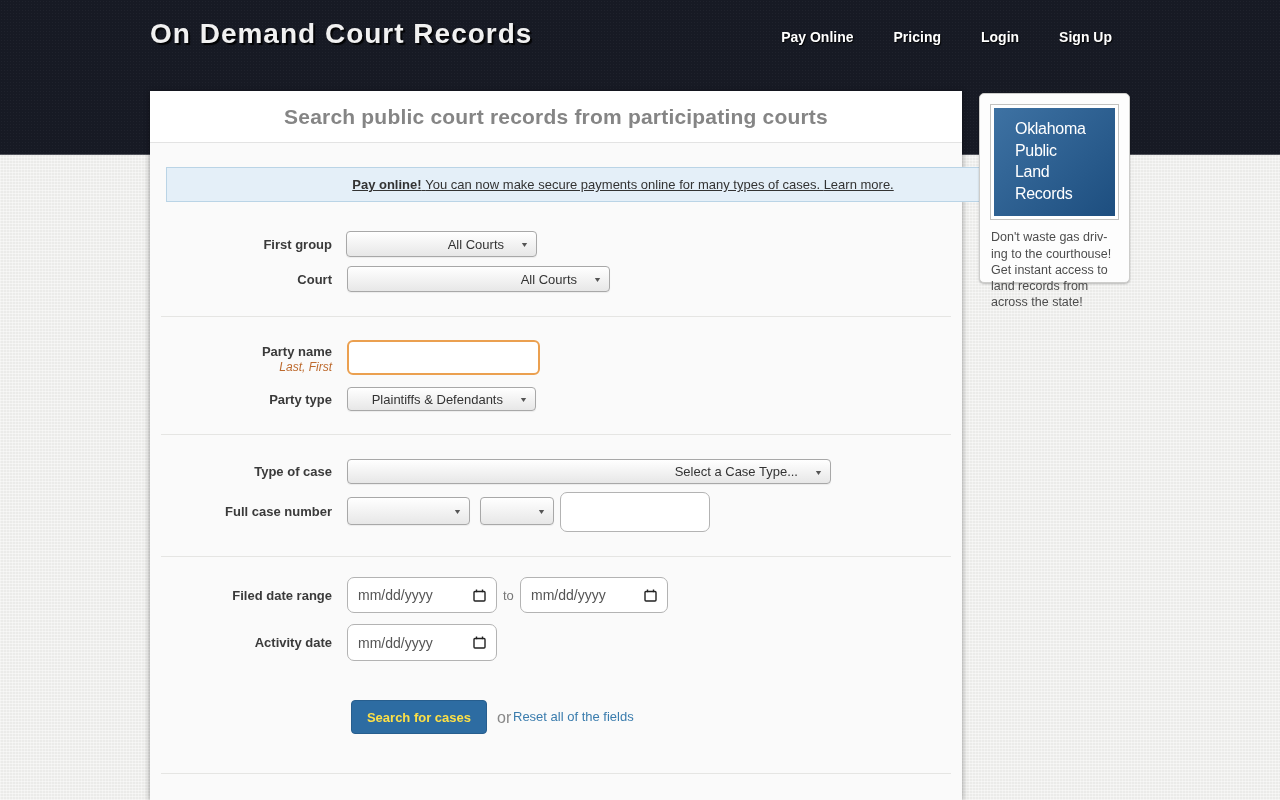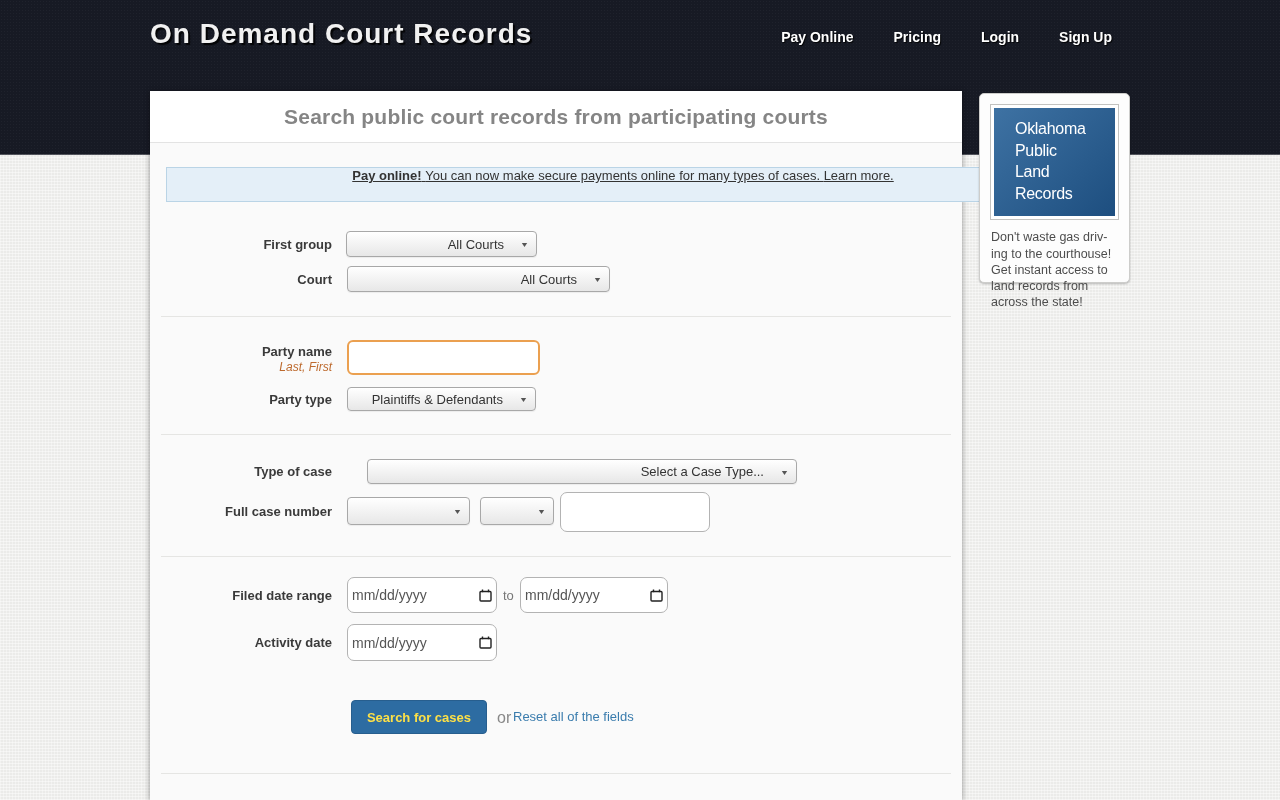--- a/index.html
+++ b/index.html
@@ -40,21 +40,21 @@
     position:absolute; left:0; top:0; width:100%; height:52px;
     background:#fff; border-bottom:1px solid #e3e3e3;
     display:flex; align-items:center; justify-content:center;
     font-size:21px; font-weight:bold; color:#858585; letter-spacing:.2px;
   }
   .divider { position:absolute; left:11px; width:790px; border-top:1px solid #e5e5e3; }
 
   .banner {
     position:absolute; left:16px; top:76px; width:914px; height:35px;
     background:#e4eff8; border:1px solid #bad4e6;
-    display:flex; align-items:flex-start; justify-content:center;
+    display:flex; align-items:center; justify-content:center;
     font-size:13px; color:#333; cursor:pointer;
   }
   .banner span { text-decoration:underline; white-space:pre-wrap; }
   .banner .lead { font-weight:bold; }
 
   .row { position:absolute; left:0; width:100%; }
   .lbl {
     position:absolute; left:0; width:182px; text-align:right;
     font-size:13px; font-weight:bold; color:#3a3a3a;
   }
@@ -80,21 +80,21 @@
     font-size:14px; color:#333; padding:0 10px; outline:none;
   }
   .textbox {
     position:absolute; border:1px solid #b3b3b3; border-radius:7px; background:#fff;
     font-size:14px; color:#333; padding:0 10px; outline:none;
   }
   .datebox {
     position:absolute; height:36px; width:150px;
     border:1px solid #b3b3b3; border-radius:7px; background:#fff;
     display:flex; align-items:center; justify-content:space-between;
-    padding:0 4px; cursor:text;
+    padding:0 10px; cursor:text;
   }
   .datebox input {
     border:none; outline:none; background:transparent; width:92px;
     font-size:14px; color:#444; font-family:"Liberation Sans", sans-serif;
   }
   .datebox input::placeholder { color:#555; opacity:1; }
   .to-label { position:absolute; font-size:13px; color:#777; }
 
   .search-btn {
     position:absolute; left:201px; top:0; width:136px; height:34px;
@@ -178,21 +178,21 @@
       <div>Party name</div>
       <div class="hint">Last, First</div>
     </div>
     <input class="party-input" type="text" value="" style="">
   </div>
 
   <div class="divider" style="top:343px;"></div>
 
   <div class="row" style="top:368px; height:25px;">
     <div class="lbl" style="top:5px;">Type of case</div>
-    <div class="dd" style="left:197px; width:430px; height:25px;margin-left:20px;">
+    <div class="dd" style="left:197px; width:484px; height:25px;">
       <span>Select a Case Type...</span>
       <span class="arrow">▼</span>
     </div>
   </div>
 
   <div class="row" style="top:401px; height:40px;">
     <div class="lbl" style="top:12px;">Full case number</div>
     <div class="dd" style="left:197px; top:5px; width:123px; height:28px;">
       <span></span>
       <span class="arrow">▼</span>

